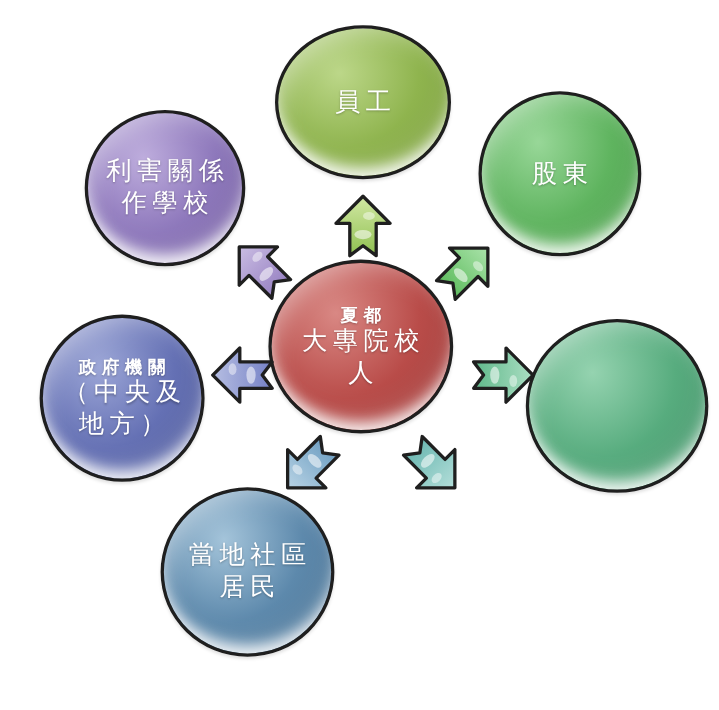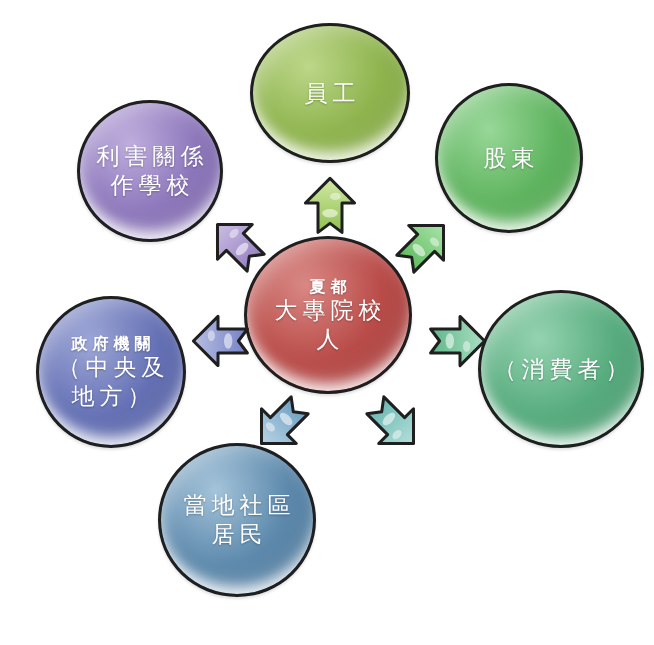--- a/index.html
+++ b/index.html
@@ -54,30 +54,29 @@
         <div class="line">員工</div>
       </div>
     </div>
     <div class="node" style="left: 435px; top: 83px; width: 148px; height: 150px; border-color: rgb(31, 31, 31); color: rgb(255, 255, 255); background: radial-gradient(at 36% 30%, rgb(152, 215, 152) 0%, rgb(95, 180, 95) 52%, rgb(74, 154, 74) 100%);">
       <div class="node-label">
         <div class="line">股東</div>
       </div>
     </div>
     <div class="node" style="left: 478px; top: 290px; width: 166px; height: 158px; border-color: rgb(31, 31, 31); color: rgb(255, 255, 255); background: radial-gradient(at 36% 30%, rgb(149, 211, 176) 0%, rgb(87, 172, 126) 52%, rgb(69, 144, 104) 100%);">
       <div class="node-label">
-        <div class="line">（消費者）</div>
       </div>
     </div>
-    <div class="node" style="left: 158px; top: 443px; width: 158px; height: 154px; border-color: rgb(31, 31, 31); color: rgb(255, 255, 255); background: radial-gradient(at 36% 30%, rgb(164, 196, 218) 0%, rgb(93, 137, 172) 52%, rgb(74, 113, 145) 100%);">
+    <div class="node" style="left: 146px; top: 443px; width: 158px; height: 154px; border-color: rgb(31, 31, 31); color: rgb(255, 255, 255); background: radial-gradient(at 36% 30%, rgb(164, 196, 218) 0%, rgb(93, 137, 172) 52%, rgb(74, 113, 145) 100%);">
       <div class="node-label">
         <div class="line">當地社區</div>
         <div class="line">居民</div>
       </div>
     </div>
-    <div class="node" style="left: 36px; top: 296px; width: 150px; height: 152px; border-color: rgb(31, 31, 31); color: rgb(255, 255, 255); background: radial-gradient(at 36% 30%, rgb(157, 167, 215) 0%, rgb(100, 112, 180) 52%, rgb(81, 92, 153) 100%);">
+    <div class="node" style="left: 36px; top: 286px; width: 150px; height: 152px; border-color: rgb(31, 31, 31); color: rgb(255, 255, 255); background: radial-gradient(at 36% 30%, rgb(157, 167, 215) 0%, rgb(100, 112, 180) 52%, rgb(81, 92, 153) 100%);">
       <div class="node-label">
         <div class="line bold">政府機關</div>
         <div class="line">（中央及</div>
         <div class="line">地方）</div>
       </div>
     </div>
     <div class="node" style="left: 77px; top: 100px; width: 146px; height: 142px; border-color: rgb(31, 31, 31); color: rgb(255, 255, 255); background: radial-gradient(at 36% 30%, rgb(190, 173, 221) 0%, rgb(141, 119, 187) 52%, rgb(117, 96, 159) 100%);">
       <div class="node-label">
         <div class="line">利害關係</div>
         <div class="line">作學校</div>

